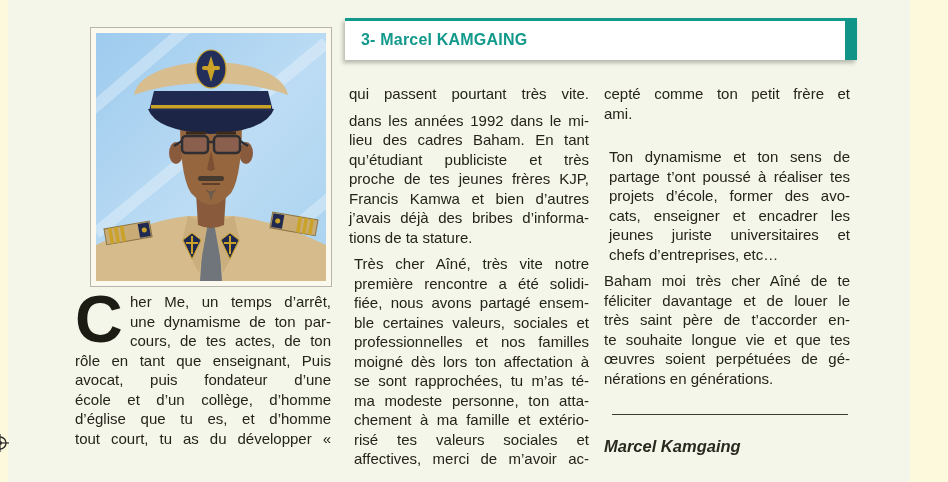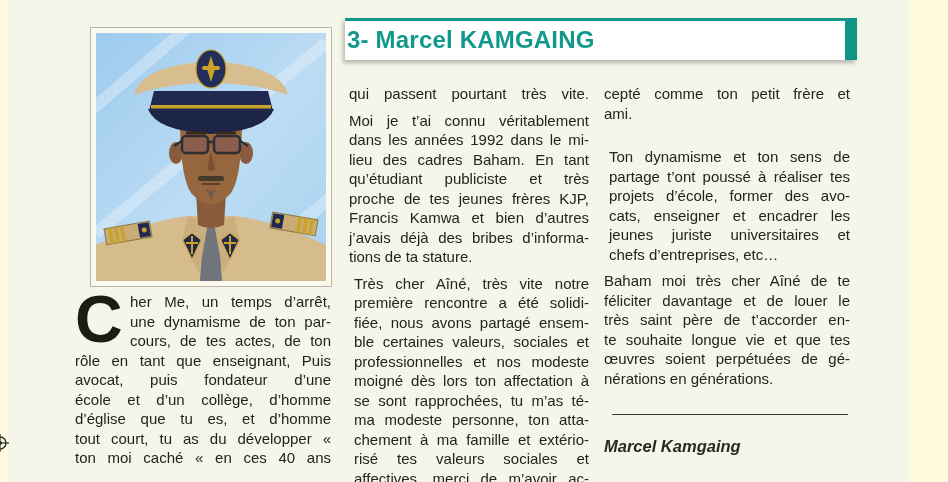--- a/index.html
+++ b/index.html
@@ -24,21 +24,21 @@
   .photo-frame svg{display:block;width:100%;height:100%;}
 
   
   .title-box{
     position:absolute;left:345px;top:18px;width:512px;height:42px;
     background:#ffffff;box-sizing:border-box;
     border-top:3px solid #12998b;border-right:12px solid #0f9487;
     box-shadow:-2px 3px 4px rgba(110,110,100,.45);
   }
   .title-box .title-text{
-    padding-left:2px;line-height:38px;font-size:24px;font-weight:700;
+    padding-left:16px;line-height:38px;font-size:16px;font-weight:700;
     letter-spacing:.2px;white-space:nowrap;
   }
 
   
   .col{position:absolute;font-size:15px;line-height:19.5px;}
   .col-1{left:75px;top:292px;width:256px;}
   .col-2{left:349px;top:84px;width:240px;}
   .col-3{left:604px;top:84px;width:246px;}
   .para{margin:0 0 7px 0;}
   .jline{text-align:justify;text-align-last:justify;}
@@ -161,43 +161,41 @@
       <div class="para">
         <span class="dropcap">C</span>
         <div class="jline">her Me, un temps d’arrêt,</div>
         <div class="jline">une dynamisme de ton par-</div>
         <div class="jline">cours, de tes actes, de ton</div>
         <div class="jline">rôle en tant que enseignant, Puis</div>
         <div class="jline">avocat, puis fondateur d’une</div>
         <div class="jline">école et d’un collège, d’homme</div>
         <div class="jline">d’église que tu es, et d’homme</div>
         <div class="jline">tout court, tu as du développer «</div>
-        <div class="jline">ton moi caché «  en ces 40 ans</div>
       </div>
     </div>
   <div class="col col-2" id="col-2">
       <div class="para">
         <div class="jline">qui passent pourtant très vite.</div>
       </div>
       <div class="para">
-        <div class="jline">Moi je t’ai connu véritablement</div>
         <div class="jline">dans les années 1992 dans le mi-</div>
         <div class="jline">lieu des cadres Baham. En tant</div>
         <div class="jline">qu’étudiant publiciste et très</div>
         <div class="jline">proche de tes jeunes frères KJP,</div>
         <div class="jline">Francis Kamwa et bien d’autres</div>
         <div class="jline">j’avais déjà des bribes d’informa-</div>
         <div class="nline">tions de ta stature.</div>
       </div>
       <div class="para" style="padding-left: 5px;">
         <div class="jline">Très cher Aîné, très vite notre</div>
         <div class="jline">première rencontre a été solidi-</div>
         <div class="jline">fiée, nous avons partagé ensem-</div>
         <div class="jline">ble certaines valeurs, sociales et</div>
-        <div class="jline">professionnelles et nos modeste</div>
+        <div class="jline">professionnelles et nos familles</div>
         <div class="jline">moigné dès lors ton affectation à</div>
         <div class="jline">se sont rapprochées, tu m’as té-</div>
         <div class="jline">ma modeste personne, ton atta-</div>
         <div class="jline">chement à ma famille et extério-</div>
         <div class="jline">risé tes valeurs sociales et</div>
         <div class="jline">affectives, merci de m’avoir ac-</div>
       </div>
     </div>
   <div class="col col-3" id="col-3">
   <div class="para">

